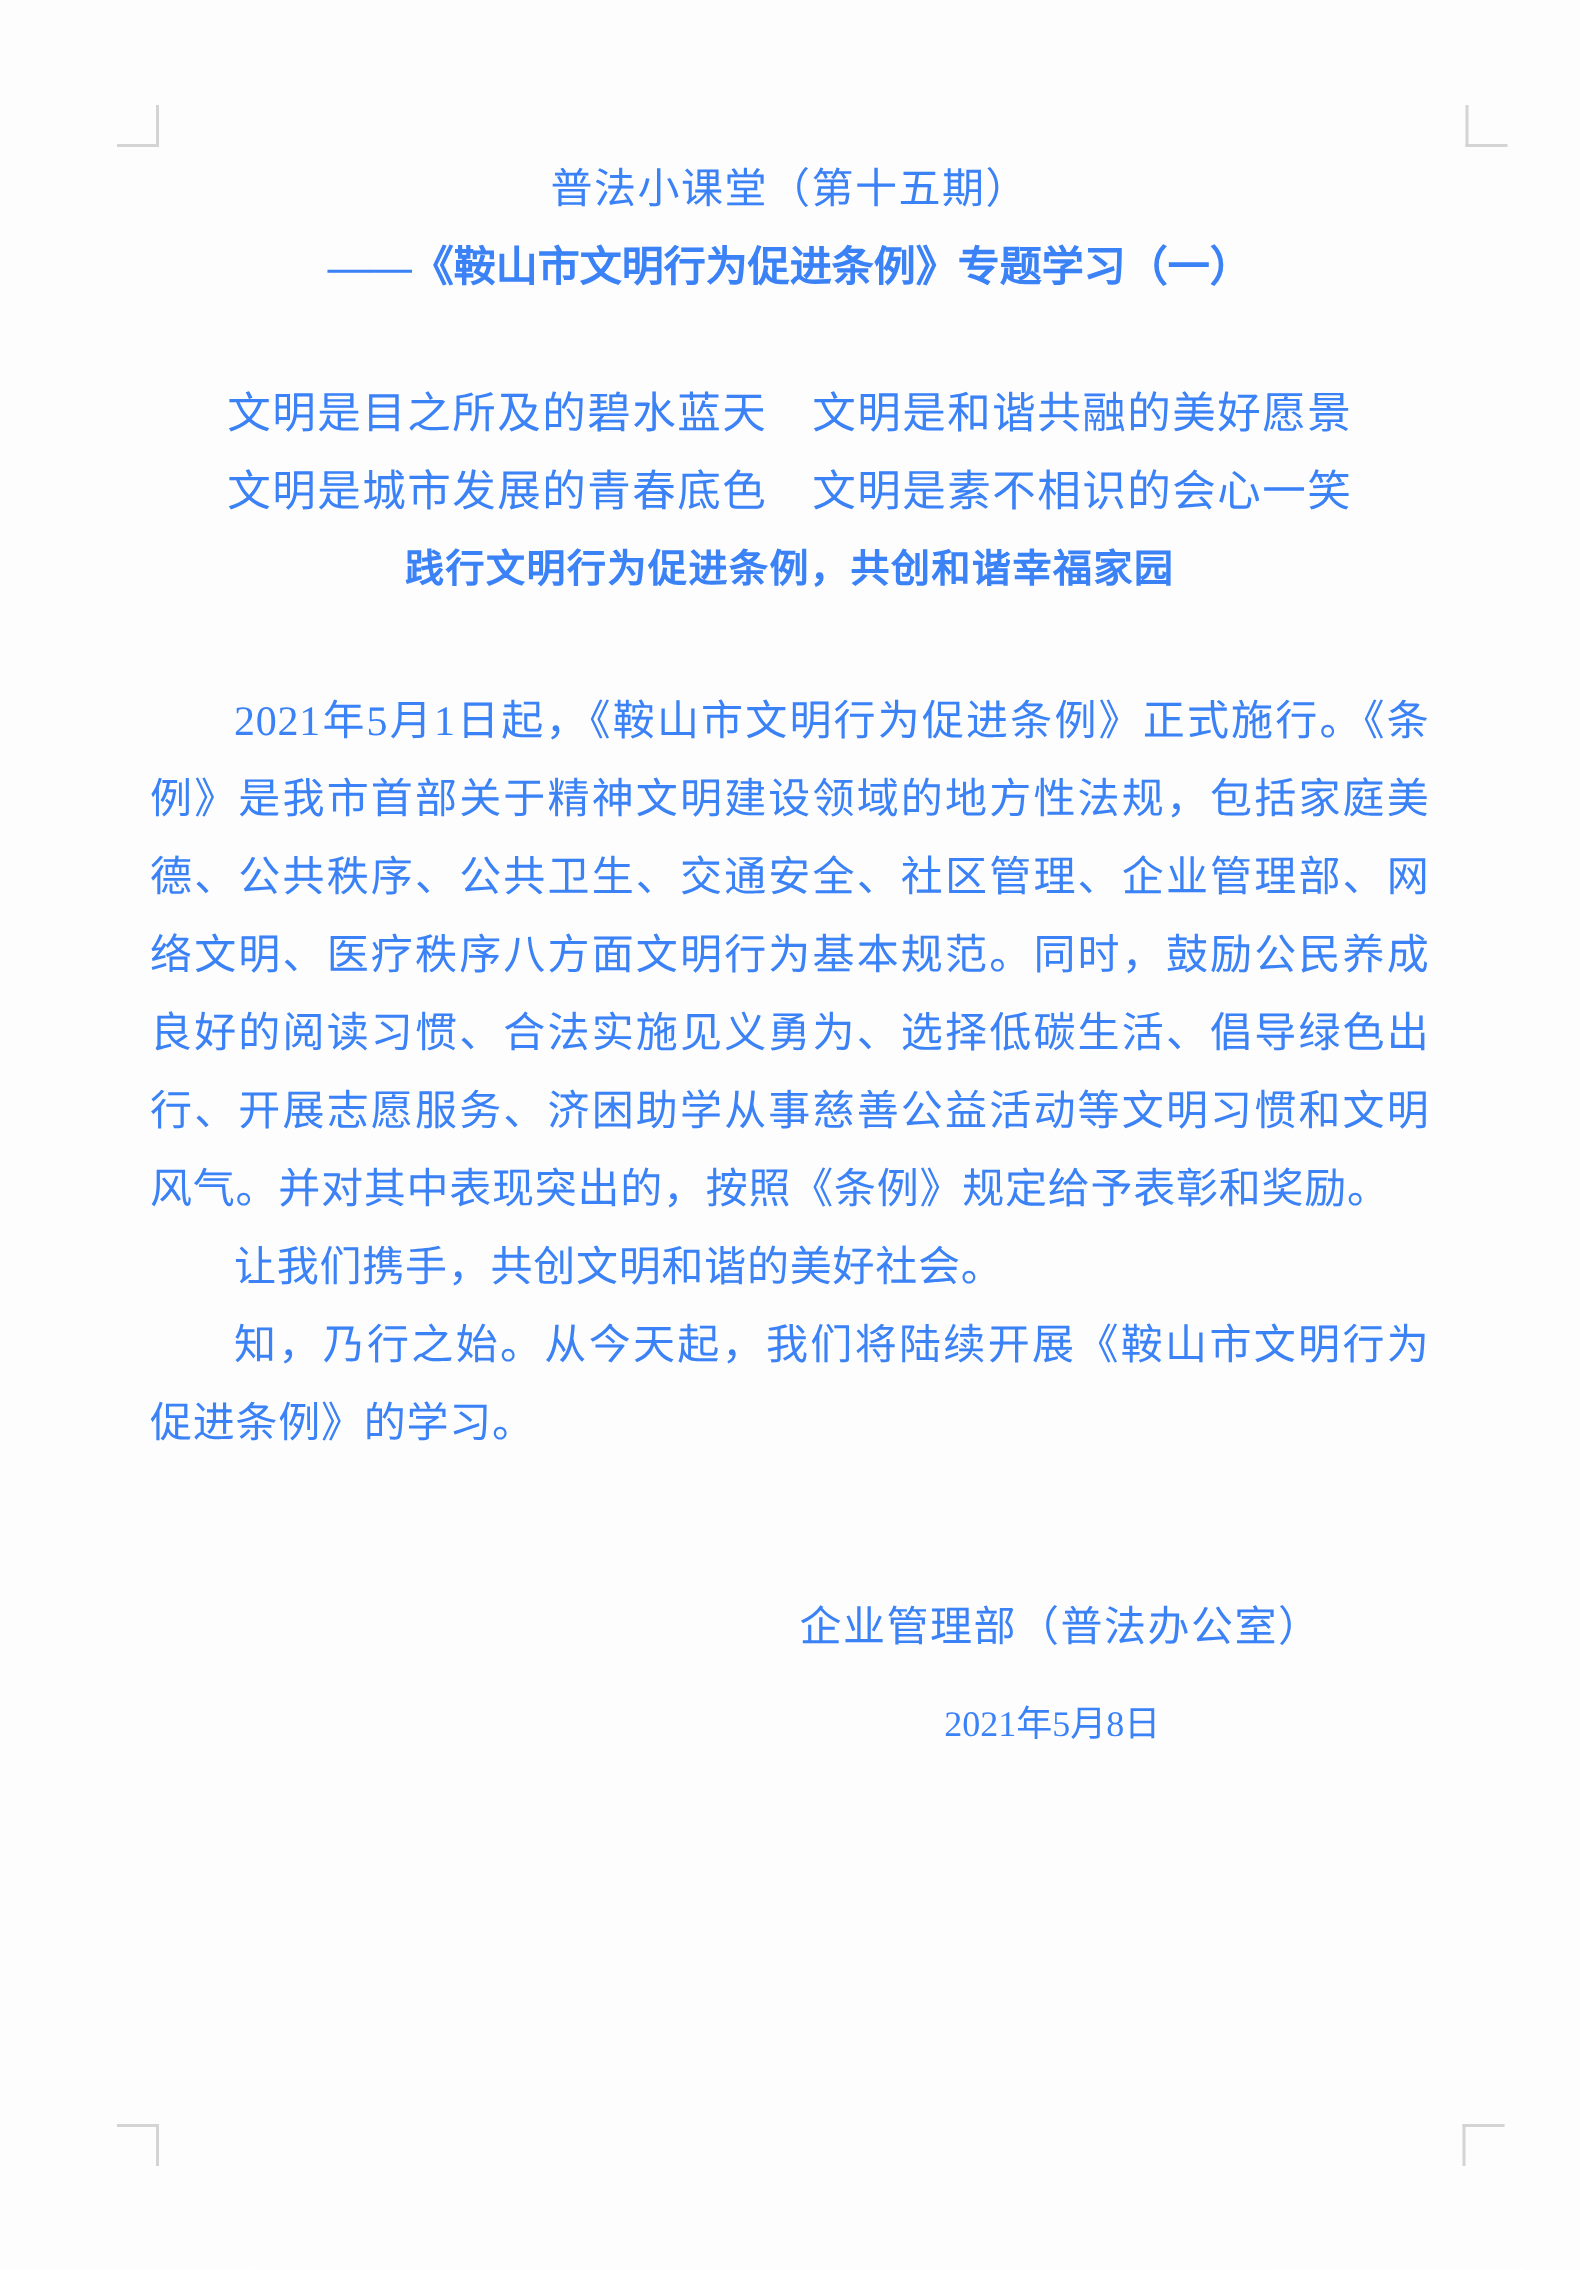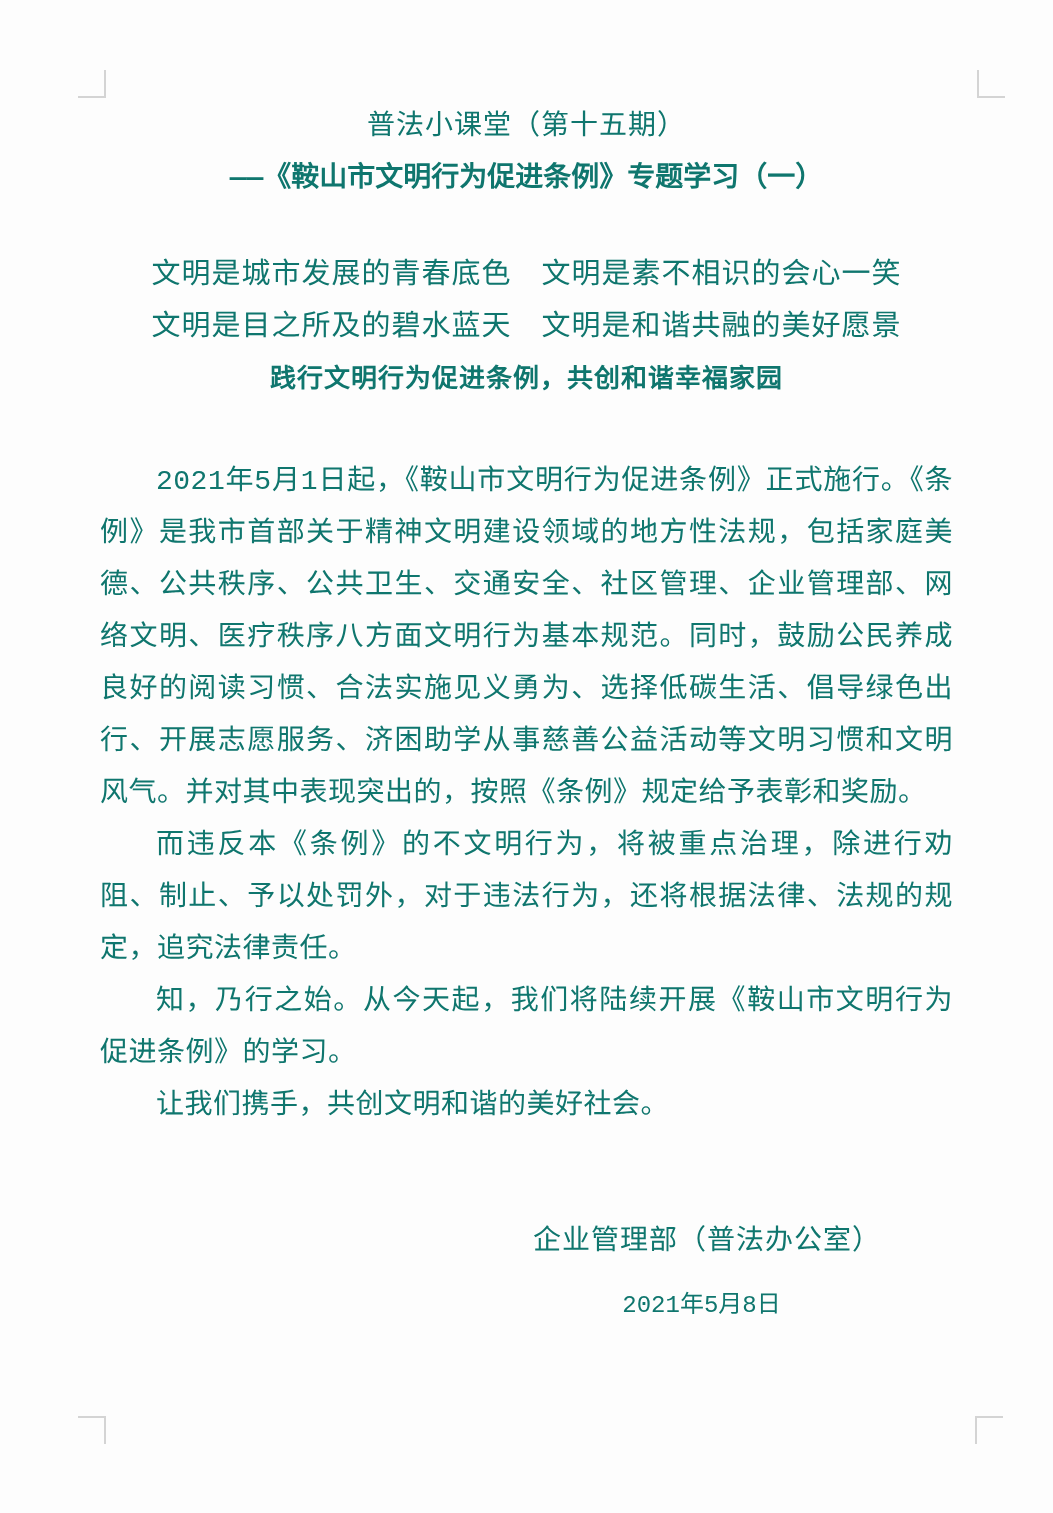--- a/index.html
+++ b/index.html
@@ -7,22 +7,22 @@
     margin: 0;
     padding: 0;
     background: #ffffff;
   }
   .page {
     position: relative;
     width: 1053px;
     height: 1513px;
     margin: 0 auto;
     background: #fdfdfd;
-    color: #0f766e;
-    font-family: Liberation Mono, monospace;
+    color: #3b82f6;
+    font-family: Liberation Serif, serif;
     overflow: hidden;
   }
   .content {
     padding: 106px 100px 0 100px;
   }
   .doc-header {
     text-align: center;
     font-size: 28px;
     line-height: 42px;
     letter-spacing: 1px;
@@ -109,30 +109,29 @@
   <div class="corner br"></div>
 
   <div class="content">
 
     <div class="doc-header">普法小课堂（第十五期）</div>
 
 
     <div class="doc-subtitle">——《鞍山市文明行为促进条例》专题学习（一）</div>
 
     <div class="poem">
+      <div class="poem-line">文明是目之所及的碧水蓝天　文明是和谐共融的美好愿景</div>
       <div class="poem-line">文明是城市发展的青春底色　文明是素不相识的会心一笑</div>
-      <div class="poem-line">文明是目之所及的碧水蓝天　文明是和谐共融的美好愿景</div>
       <div class="slogan-line">践行文明行为促进条例，共创和谐幸福家园</div>
     </div>
 
     <div class="body-text">
       <p>2021年5月1日起，《鞍山市文明行为促进条例》正式施行。《条例》是我市首部关于精神文明建设领域的地方性法规，包括家庭美德、公共秩序、公共卫生、交通安全、社区管理、企业管理部、网络文明、医疗秩序八方面文明行为基本规范。同时，鼓励公民养成良好的阅读习惯、合法实施见义勇为、选择低碳生活、倡导绿色出行、开展志愿服务、济困助学从事慈善公益活动等文明习惯和文明风气。并对其中表现突出的，按照《条例》规定给予表彰和奖励。</p>
-      <p>而违反本《条例》的不文明行为，将被重点治理，除进行劝阻、制止、予以处罚外，对于违法行为，还将根据法律、法规的规定，追究法律责任。</p>
+      <p>让我们携手，共创文明和谐的美好社会。</p>
       <p>知，乃行之始。从今天起，我们将陆续开展《鞍山市文明行为促进条例》的学习。</p>
-      <p>让我们携手，共创文明和谐的美好社会。</p>
     </div>
 
     <div class="signature">
       <div class="signature-dept">企业管理部（普法办公室）</div>
       <div class="signature-date">2021年5月8日</div>
     </div>
 
   </div>
 </div>
 

